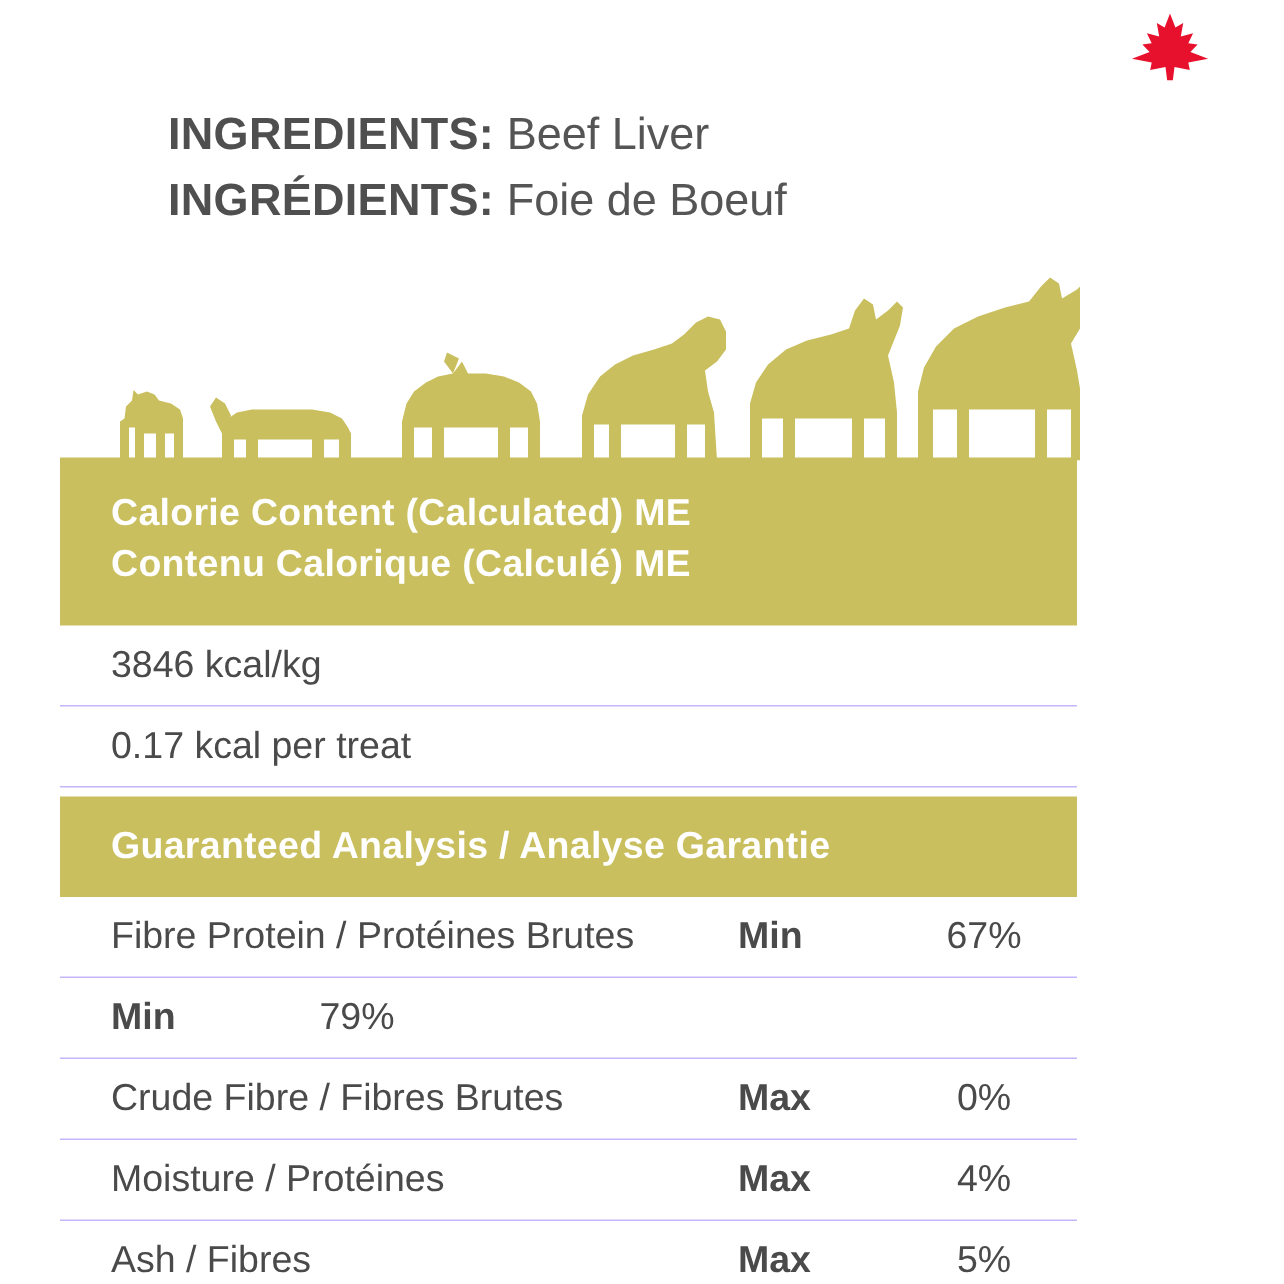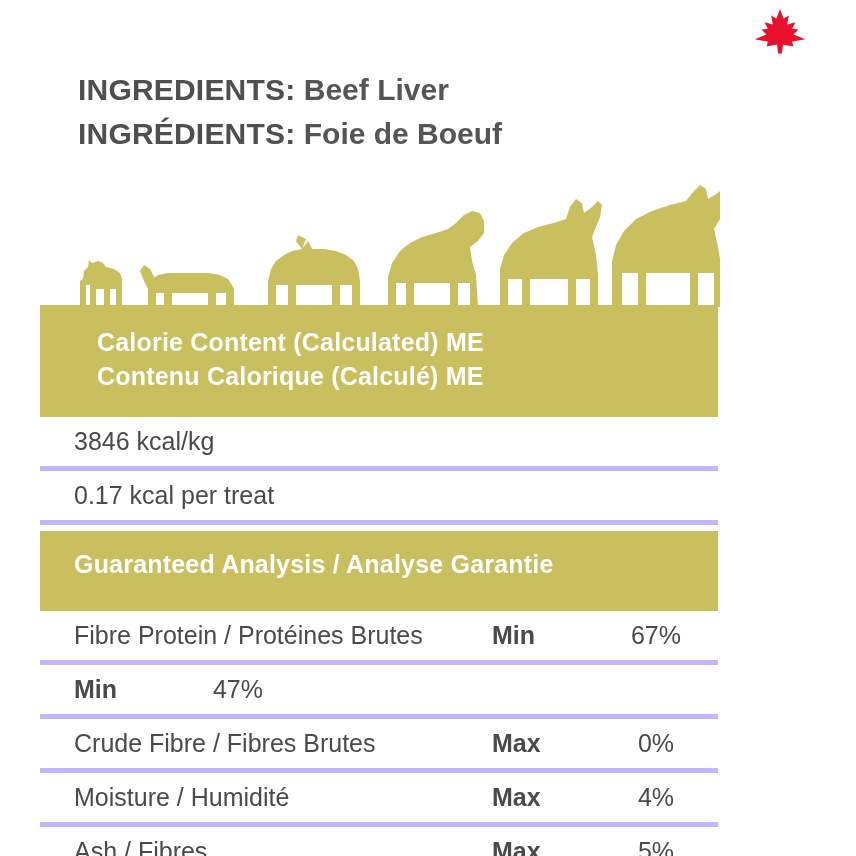--- a/index.html
+++ b/index.html
@@ -44,23 +44,24 @@
   .ing-line {
     font-size: 30px;
     line-height: 44px;
     color: #555555;
     white-space: nowrap;
   }
   .ing-label {
     font-weight: bold;
     color: #4f4f4f;
     letter-spacing: 0.2px;
+    margin-left: 34px;
   }
   .ing-value {
-    font-weight: bold;
+    font-weight: normal;
     color: #555555;
   }
 
   
   .dogs {
     position: absolute;
     left: 40px;
     top: 185px;
     width: 680px;
     height: 122px;
@@ -77,41 +78,40 @@
     background: #c9bf5e;
     color: #ffffff;
     padding: 14px 34px 16px 34px;
     box-sizing: border-box;
   }
   .band-line {
     font-size: 25px;
     font-weight: bold;
     line-height: 34px;
     letter-spacing: 0.2px;
-    margin-left: 23px;
   }
   .band-single {
     font-size: 25px;
     font-weight: bold;
     line-height: 34px;
     letter-spacing: 0.2px;
   }
   .band.calorie {
     height: 112px;
     padding-top: 20px;
   }
   .band.guarantee {
-    height: 80px;
+    height: 67px;
     padding-top: 16px;
     margin-top: 0;
   }
   .row {
     display: flex;
     align-items: center;
-    border-bottom: 5px solid #c4b5fd;
+    border-bottom: 1px solid #c4b5fd;
     height: 54px;
     padding: 0 16px 0 34px;
     box-sizing: border-box;
     font-size: 25px;
     color: #4a4a4a;
   }
   .row .name {
     flex: 1 1 auto;
     white-space: nowrap;
     overflow: hidden;
@@ -196,29 +196,29 @@
     </div>
 
     <div class="ga-rows">
       <div class="row">
         <div class="name">Fibre Protein / Protéines Brutes</div>
         <div class="qual">Min</div>
         <div class="val">67%</div>
       </div>
       <div class="row">
         <div class="qual">Min</div>
-        <div class="val">47%</div>
+        <div class="val">79%</div>
       </div>
       <div class="row">
         <div class="name">Crude Fibre / Fibres Brutes</div>
         <div class="qual">Max</div>
         <div class="val">0%</div>
       </div>
       <div class="row">
-        <div class="name">Moisture / Humidité</div>
+        <div class="name">Moisture / Protéines</div>
         <div class="qual">Max</div>
         <div class="val">4%</div>
       </div>
       <div class="row">
         <div class="name">Ash / Fibres</div>
         <div class="qual">Max</div>
         <div class="val">5%</div>
       </div>
     </div>
 

